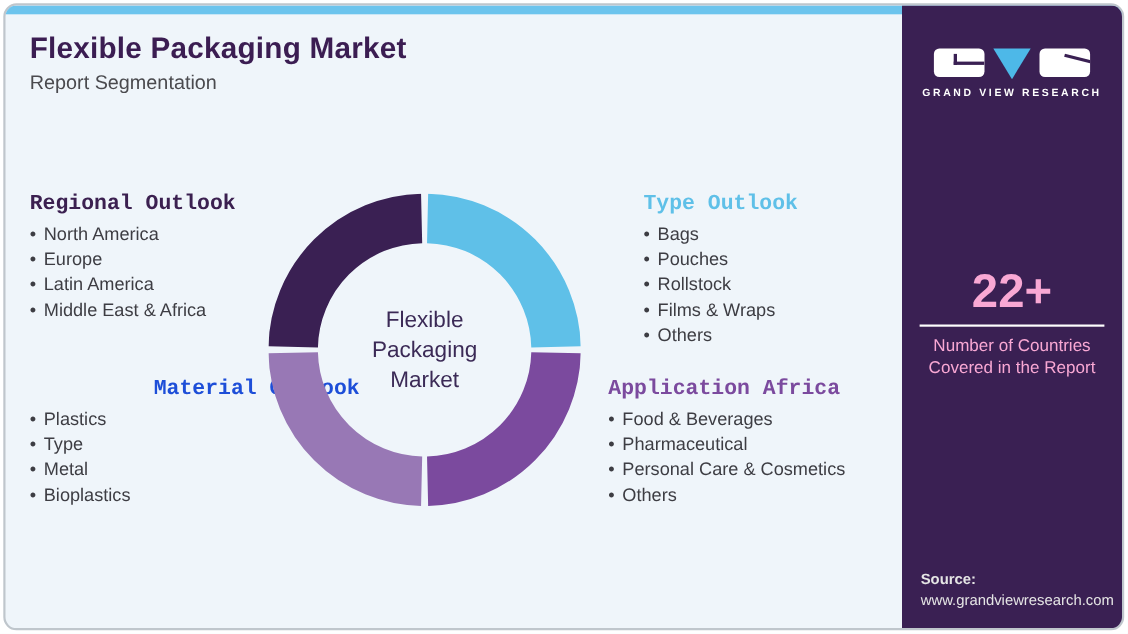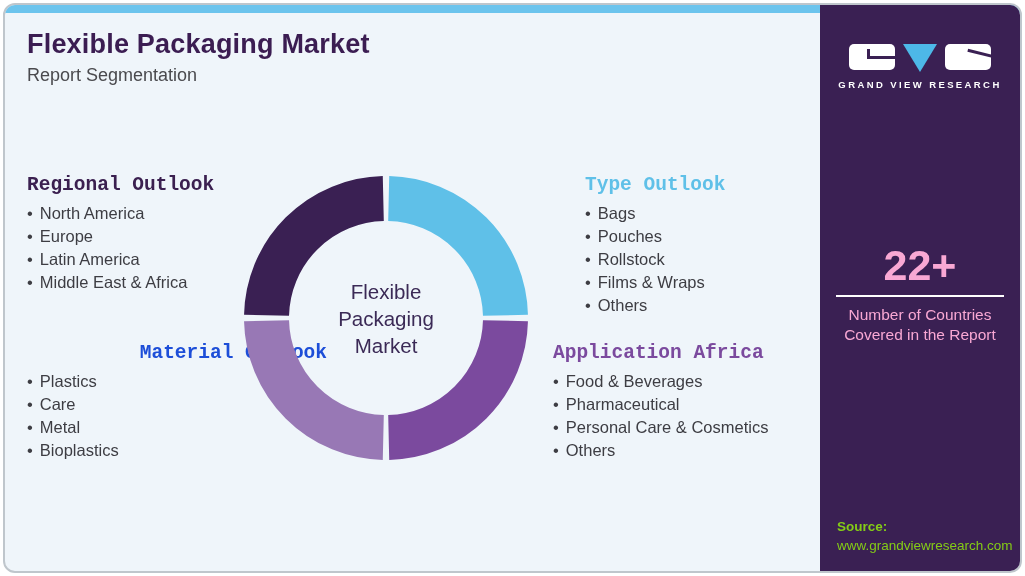--- a/index.html
+++ b/index.html
@@ -31,21 +31,21 @@
   .logo-g .g-h{position:absolute;left:18px;right:0;top:12px;height:3px;}
   .logo-g .g-v{position:absolute;left:18px;top:5px;width:3px;height:10px;}
   .logo-v{width:0;height:0;border-left:17px solid transparent;border-right:17px solid transparent;
         border-top:28px solid currentColor;}
   .logo-r .r-d{position:absolute;right:-2px;top:11px;width:26px;height:3px;transform:rotate(14deg);transform-origin:right center;}
   .logo-text{margin-top:7px;color:#ffffff;font-size:9.5px;font-weight:bold;letter-spacing:2.4px;}
   .stat{position:absolute;top:237px;left:0;right:0;text-align:center;color:#f9a8d4;}
   .stat-value{font-size:43px;font-weight:bold;line-height:46px;}
   .stat-divider{width:168px;border:none;border-top:2px solid #ffffff;margin:7px auto 8px auto;}
   .stat-caption{font-size:15.5px;line-height:20px;padding:0 14px;}
-  .source{position:absolute;left:17px;bottom:18px;color:#84cc16;}
+  .source{position:absolute;left:17px;bottom:18px;color:#e5e5e5;}
   .source-label{font-size:13.5px;font-weight:bold;margin-bottom:4px;}
   .source-url{font-size:13.5px;}
 </style>
 </head>
 <body>
 
 <div class="stage">
   <div class="card">
 
     <div class="topbar" style="background: rgb(108, 196, 237);"></div>
@@ -62,21 +62,21 @@
           <li>Europe</li>
           <li>Latin America</li>
           <li>Middle East &amp; Africa</li>
         </ul>
     </div>
 
     <div class="section sec-material">
       <h2 class="sec-heading" style="color: #1d4ed8; text-align: right;">Material Outlook</h2>
       <ul class="sec-list">
           <li>Plastics</li>
-          <li>Care</li>
+          <li>Type</li>
           <li>Metal</li>
           <li>Bioplastics</li>
         </ul>
     </div>
 
     <div class="section sec-type">
       <h2 class="sec-heading" style="color: rgb(95, 192, 232);">Type Outlook</h2>
       <ul class="sec-list">
           <li>Bags</li>
           <li>Pouches</li>

